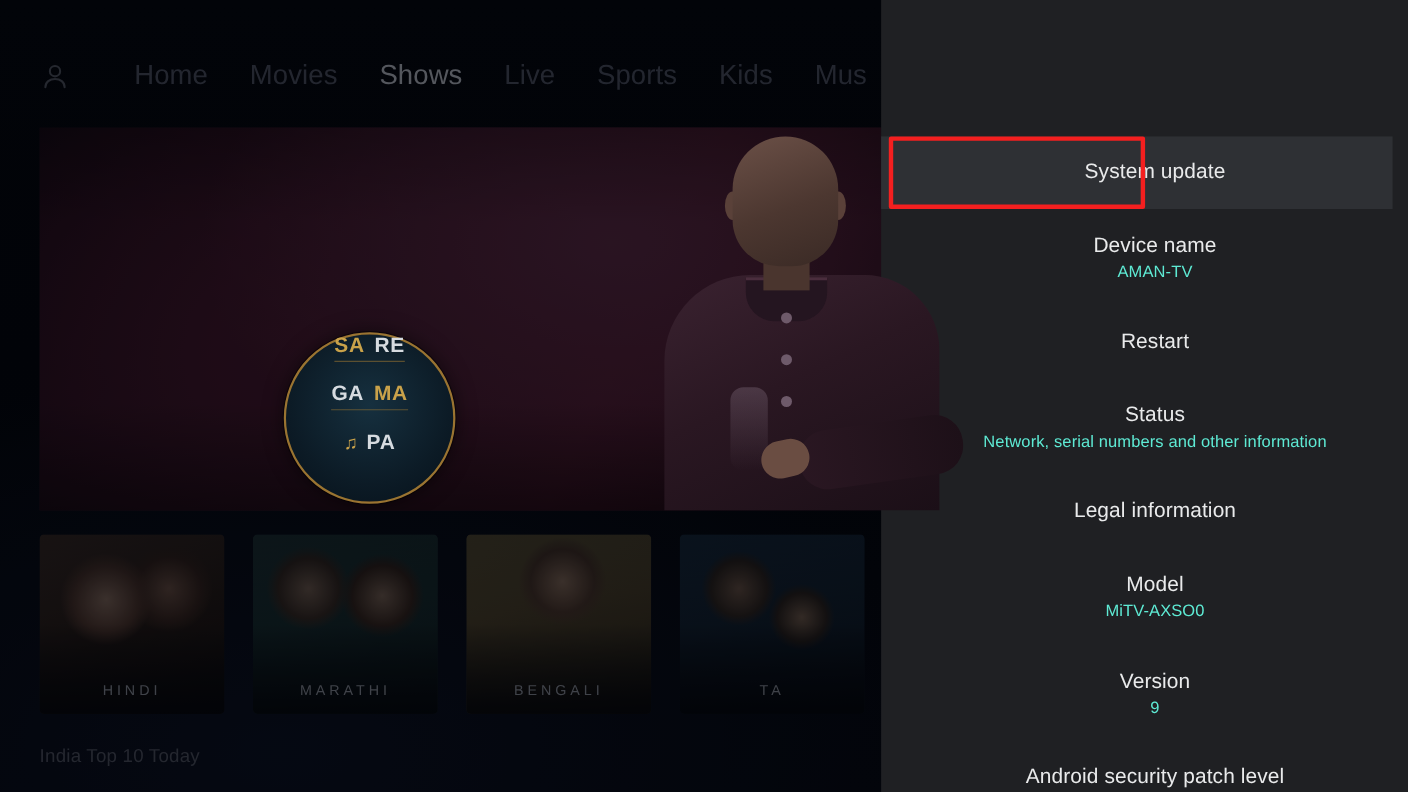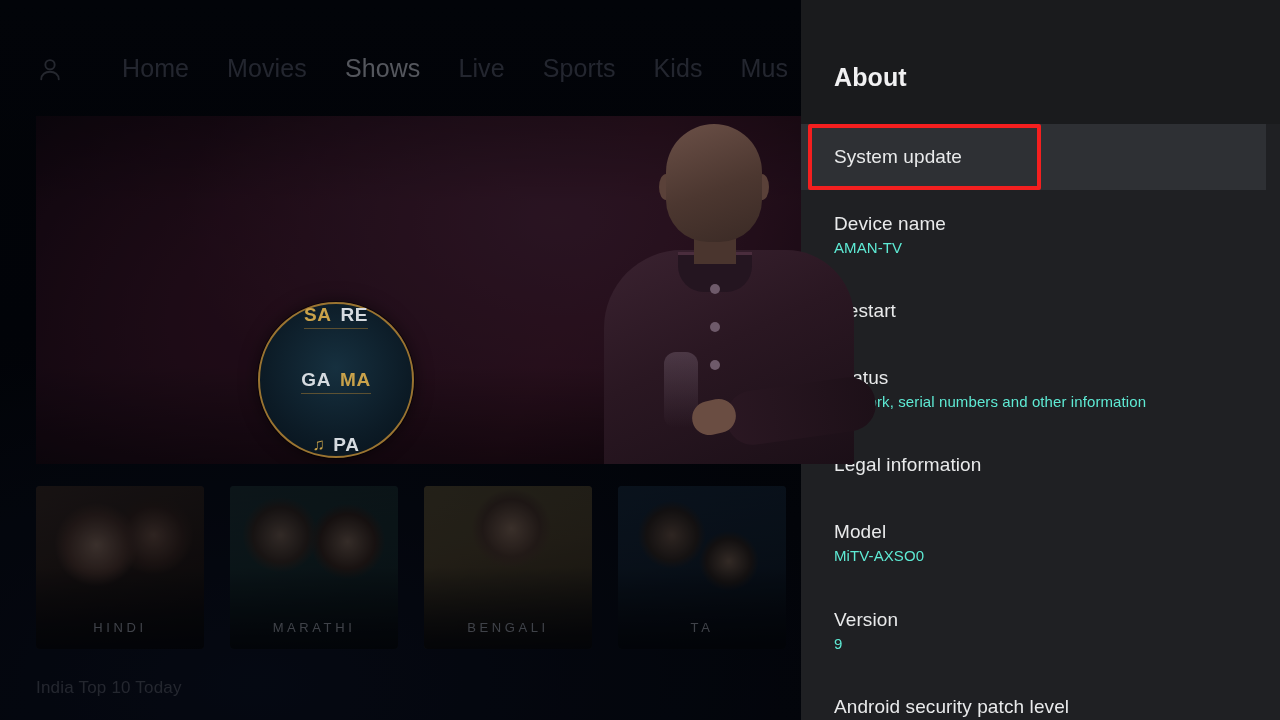--- a/index.html
+++ b/index.html
@@ -64,21 +64,21 @@
 
   
   .srgm-logo {
     position:absolute; left:222px; top:186px;
     width:156px; height:156px;
     border-radius:50%;
     background:radial-gradient(circle at 50% 42%, #16303f 0%, #0c1b26 62%, #061019 100%);
     border:2px solid #9a7431;
     box-shadow:0 0 0 1px rgba(0,0,0,.5), 0 0 18px rgba(0,0,0,.55);
     display:flex; flex-direction:column;
-    align-items:center; justify-content:space-between;
+    align-items:center; justify-content:flex-start;
     gap:17px;
     z-index:2;
   }
   .srgm-row {
     display:flex; align-items:center; justify-content:center;
     gap:9px;
     font-size:19px; font-weight:bold; letter-spacing:.6px;
     line-height:1.05;
     padding:1px 0;
   }
@@ -218,21 +218,21 @@
   }
 
   .panel-list {
     position:absolute; left:0; top:124px;
     width:479px;
   }
   .setting-row {
     position:relative;
     width:465px;
     padding:0 0 0 33px;
-    display:flex; flex-direction:column; justify-content:center;
+    display:flex; flex-direction:column; justify-content:center;text-align:center;
   }
   .setting-row .row-title {
     font-size:19px;
     color:#e9eaeb;
     line-height:1.25;
     letter-spacing:.1px;
   }
   .setting-row .row-sub {
     font-size:15px;
     color:#5eead4;
@@ -334,23 +334,20 @@
       </div>
     </div>
 
     <div class="section-title">India Top 10 Today</div>
   </div>
 
   <div class="app-dim"></div>
 
   <div class="settings-panel">
 
-    <div class="panel-header">
-      <div class="panel-title">About</div>
-    </div>
 
     <div class="panel-list">
 
       <div class="setting-row selected" style="height:66px">
         <div class="row-title">System update</div>
       </div>
 
       <div class="setting-row" style="height:88px">
         <div class="row-title">Device name</div>
         <div class="row-sub">AMAN-TV</div>

